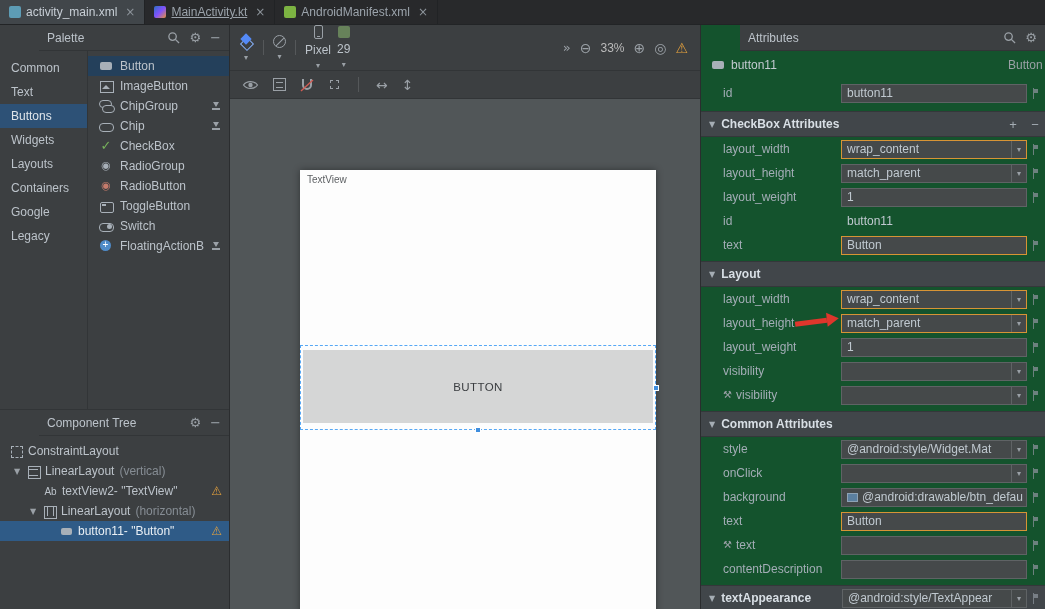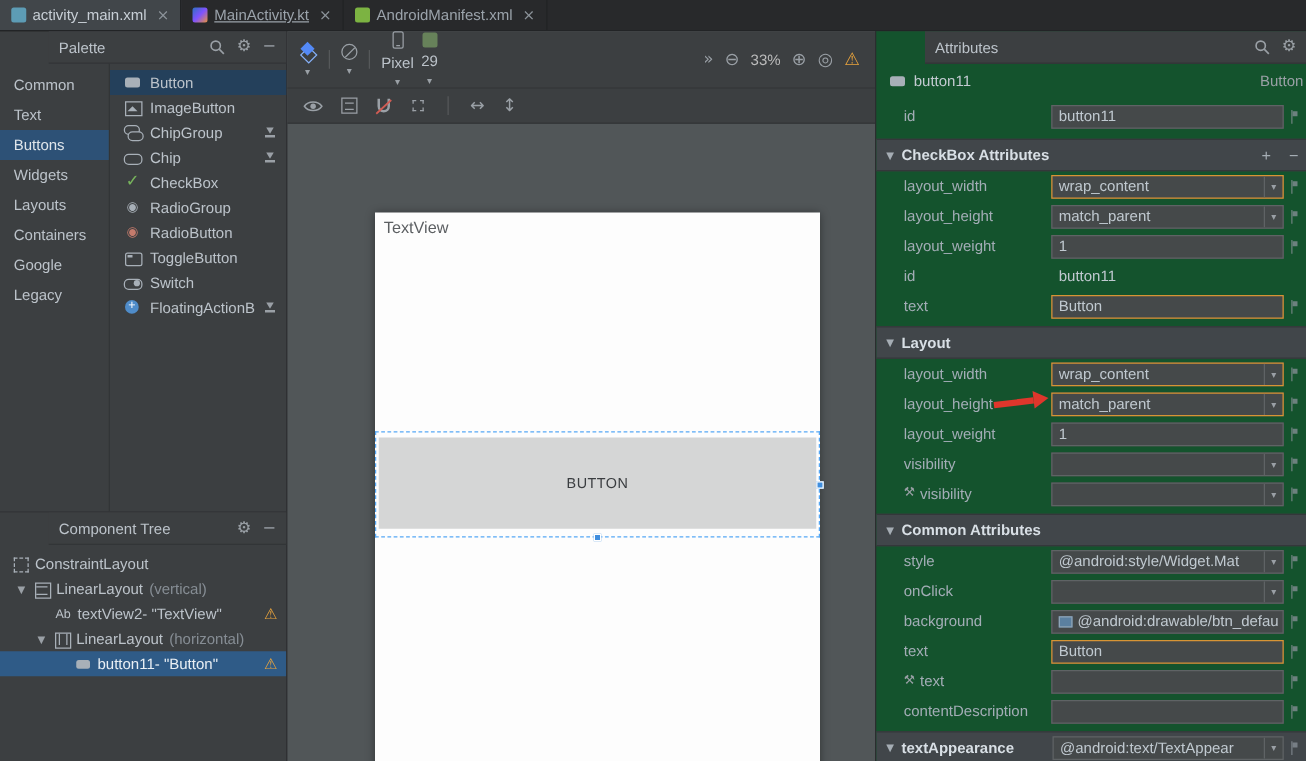--- a/index.html
+++ b/index.html
@@ -114,21 +114,21 @@
 .i-margins{width:13px;height:13px;position:relative;}
 .i-margins::before{content:"";position:absolute;inset:2px;border:1px dashed #9aa0a6;}
 .i-arrow-h{color:#9aa0a6;font-size:14px;line-height:1;}
 .i-arrow-h::before{content:"↔";}
 .i-arrow-v{color:#9aa0a6;font-size:14px;line-height:1;}
 .i-arrow-v::before{content:"↕";}
 
 
 .surface{flex:1;position:relative;overflow:hidden;}
 .canvas{position:absolute;left:70px;top:71px;width:356px;height:470px;background:#fdfdfd;box-shadow:0 0 7px rgba(0,0,0,.4);}
-.canvas-textview{position:absolute;left:7px;top:4px;color:#5c5f62;font-size:13px;}
+.canvas-textview{position:absolute;left:7px;top:4px;color:#5c5f62;font-size:10px;}
 .sel-block{position:absolute;left:0;top:175px;width:356px;height:85px;border:1px dashed var(--canvas-selection,#56a8f5);}
 .canvas-button{position:absolute;left:2px;top:4px;right:2px;bottom:6px;background:#d5d6d6;display:flex;align-items:center;justify-content:center;color:#3a3d40;font-size:11.5px;letter-spacing:.4px;}
 .handle{position:absolute;width:6px;height:6px;background:#3f8ede;border:1px solid #fff;}
 .handle.r{right:-4px;top:50%;margin-top:-3px;}
 .handle.b{bottom:-4px;left:50%;margin-left:-3px;}
 
 
 .attr-body{flex:1;overflow:hidden;}
 .comp-row{height:28px;display:flex;align-items:center;padding-left:10px;gap:6px;overflow:hidden;}
 .comp-id{color:#c3cad1;}
@@ -554,21 +554,21 @@
           <span class="flagcol">
               <span class="i-flag"></span>
             </span>
         </div>
 
         <div class="attr-section">
           <span class="sec-tri sym"></span>
           <span class="sec-title">textAppearance</span>
           <span class="sec-field-wrap">
             <div class="field">
-              <span class="val">@android:text/TextAppear</span>
+              <span class="val">@android:style/TextAppear</span>
               <span class="ddb sym"></span>
             </div>
             <span class="flagcol">
                 <span class="i-flag"></span>
               </span>
           </span>
         </div>
       </div>
 
       <div class="red-arrow"></div>

